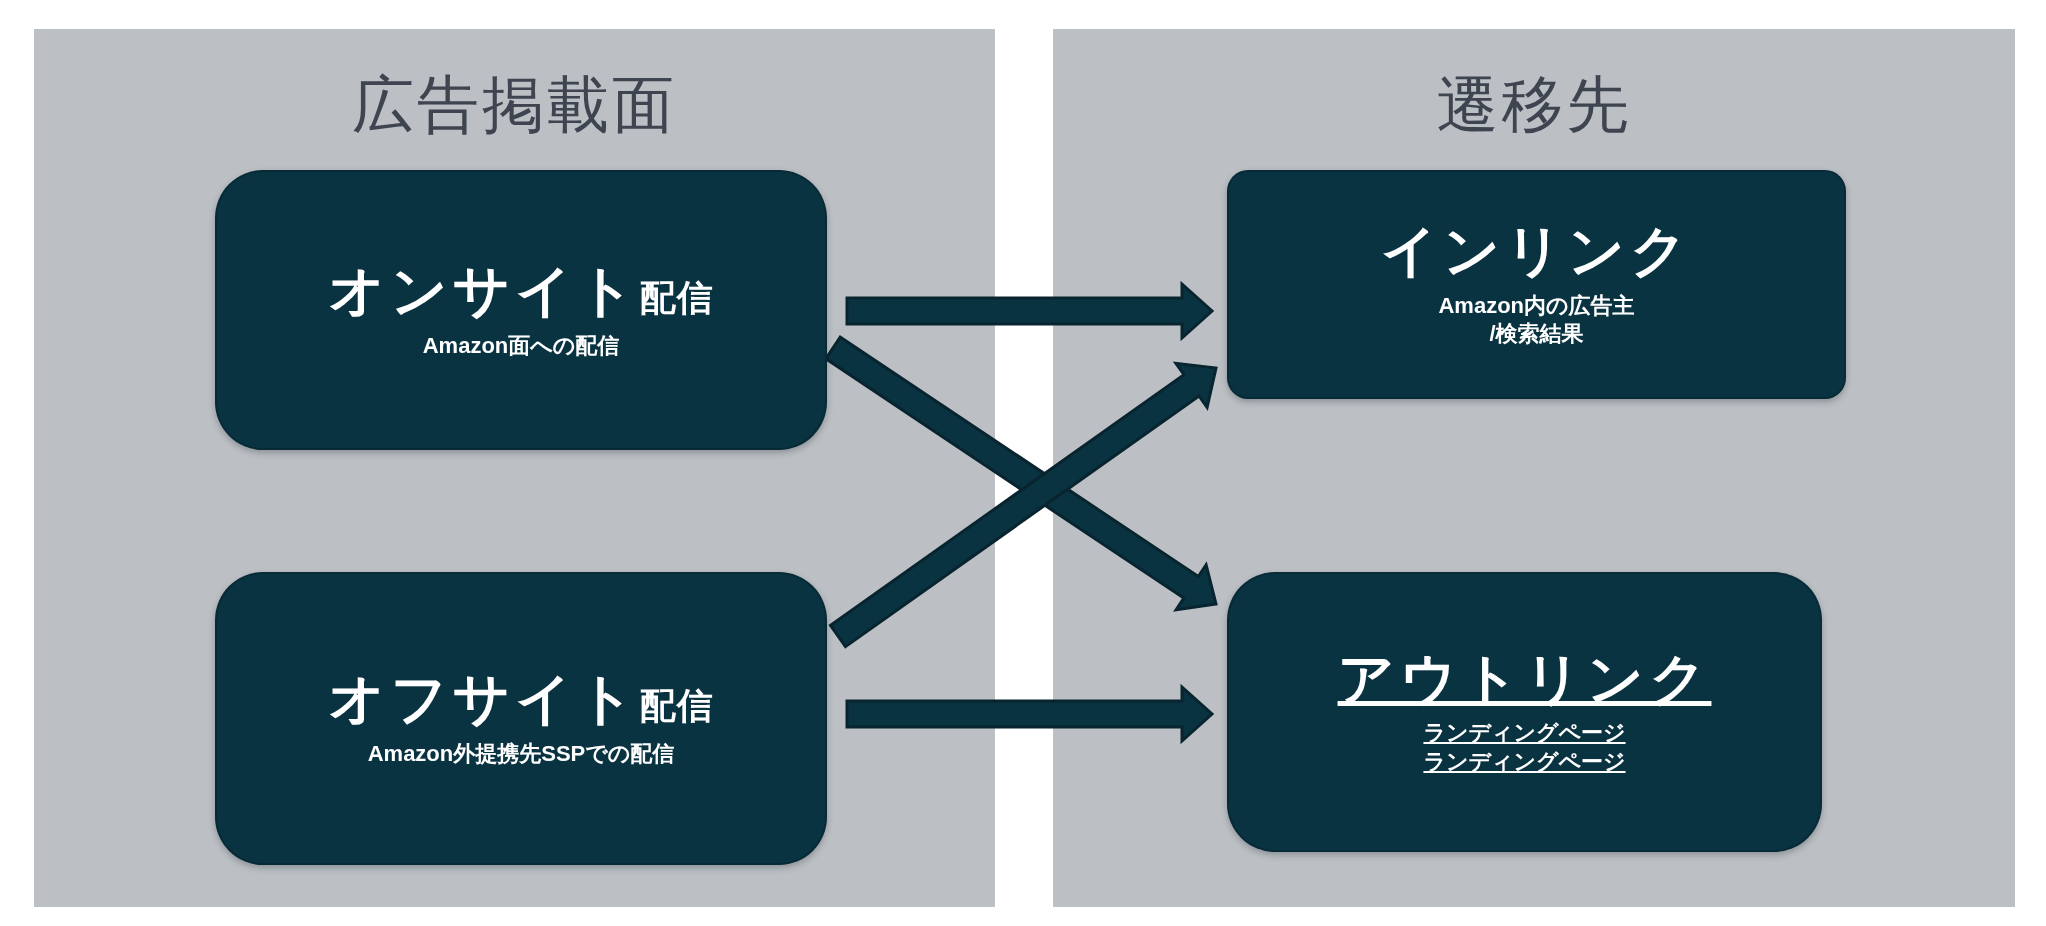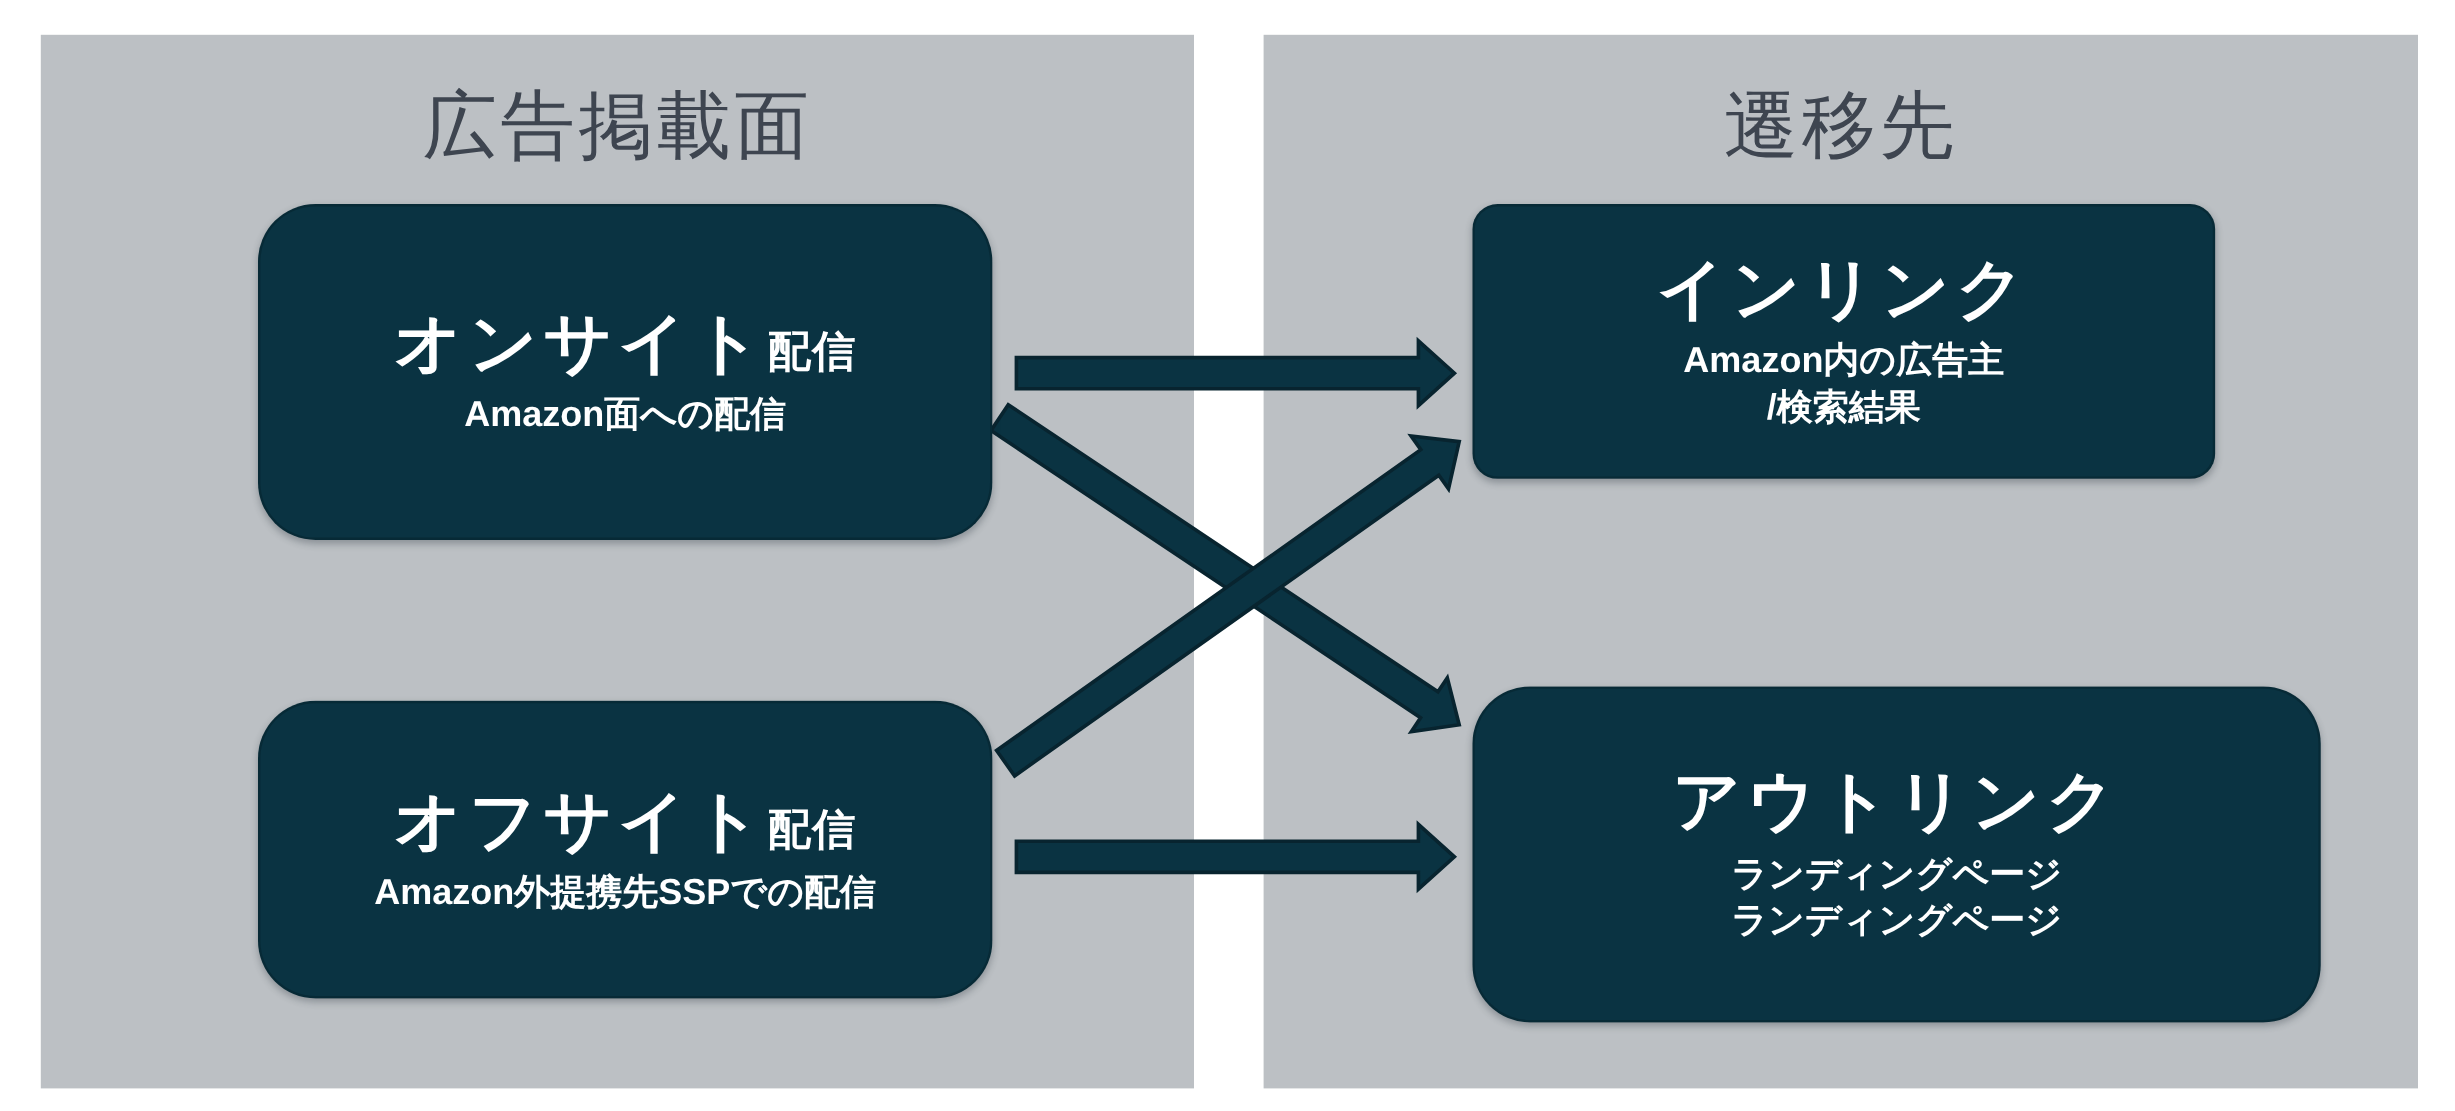--- a/index.html
+++ b/index.html
@@ -14,26 +14,26 @@
     width:100%;text-align:center;margin-top:34px;
     font-size:62px;font-weight:normal;color:#3e4550;letter-spacing:3px;
   }
   .node{
     position:absolute;border-radius:48px;background:#0a3342;color:#ffffff;
     display:flex;flex-direction:column;align-items:center;justify-content:center;
     text-align:center;box-shadow:0 3px 6px rgba(30,40,50,0.30);
     border:2px solid rgba(6,34,45,0.55);box-sizing:border-box;
   }
   .node-onsite {left:215px; top:170px;width:612px;height:280px;}
-  .node-offsite{left:215px; top:572px;width:612px;height:248px;margin-top:12px;}
+  .node-offsite{left:215px; top:572px;width:612px;height:293px;}
   .node-inlink {left:1227px;top:170px;width:619px;height:229px;border-radius:21px;}
-  .node-outlink{left:1227px;top:572px;width:707px;height:280px;}
+  .node-outlink{left:1227px;top:572px;width:595px;height:280px;text-decoration:underline;}
   .node-title{font-size:56px;font-weight:bold;letter-spacing:5px;line-height:1.1;}
   .node-title .suffix{font-size:36px;letter-spacing:1px;}
-  .node-sub{font-size:30px;font-weight:bold;line-height:1.3;margin-top:10px;}
+  .node-sub{font-size:22px;font-weight:bold;line-height:1.3;margin-top:10px;}
   .arrow-layer{position:absolute;left:0;top:0;width:2046px;height:926px;pointer-events:none;}
 </style>
 </head>
 <body>
 
 <div class="stage">
 
   <div class="panel panel-left">
     <div class="panel-title">広告掲載面</div>
   </div>

